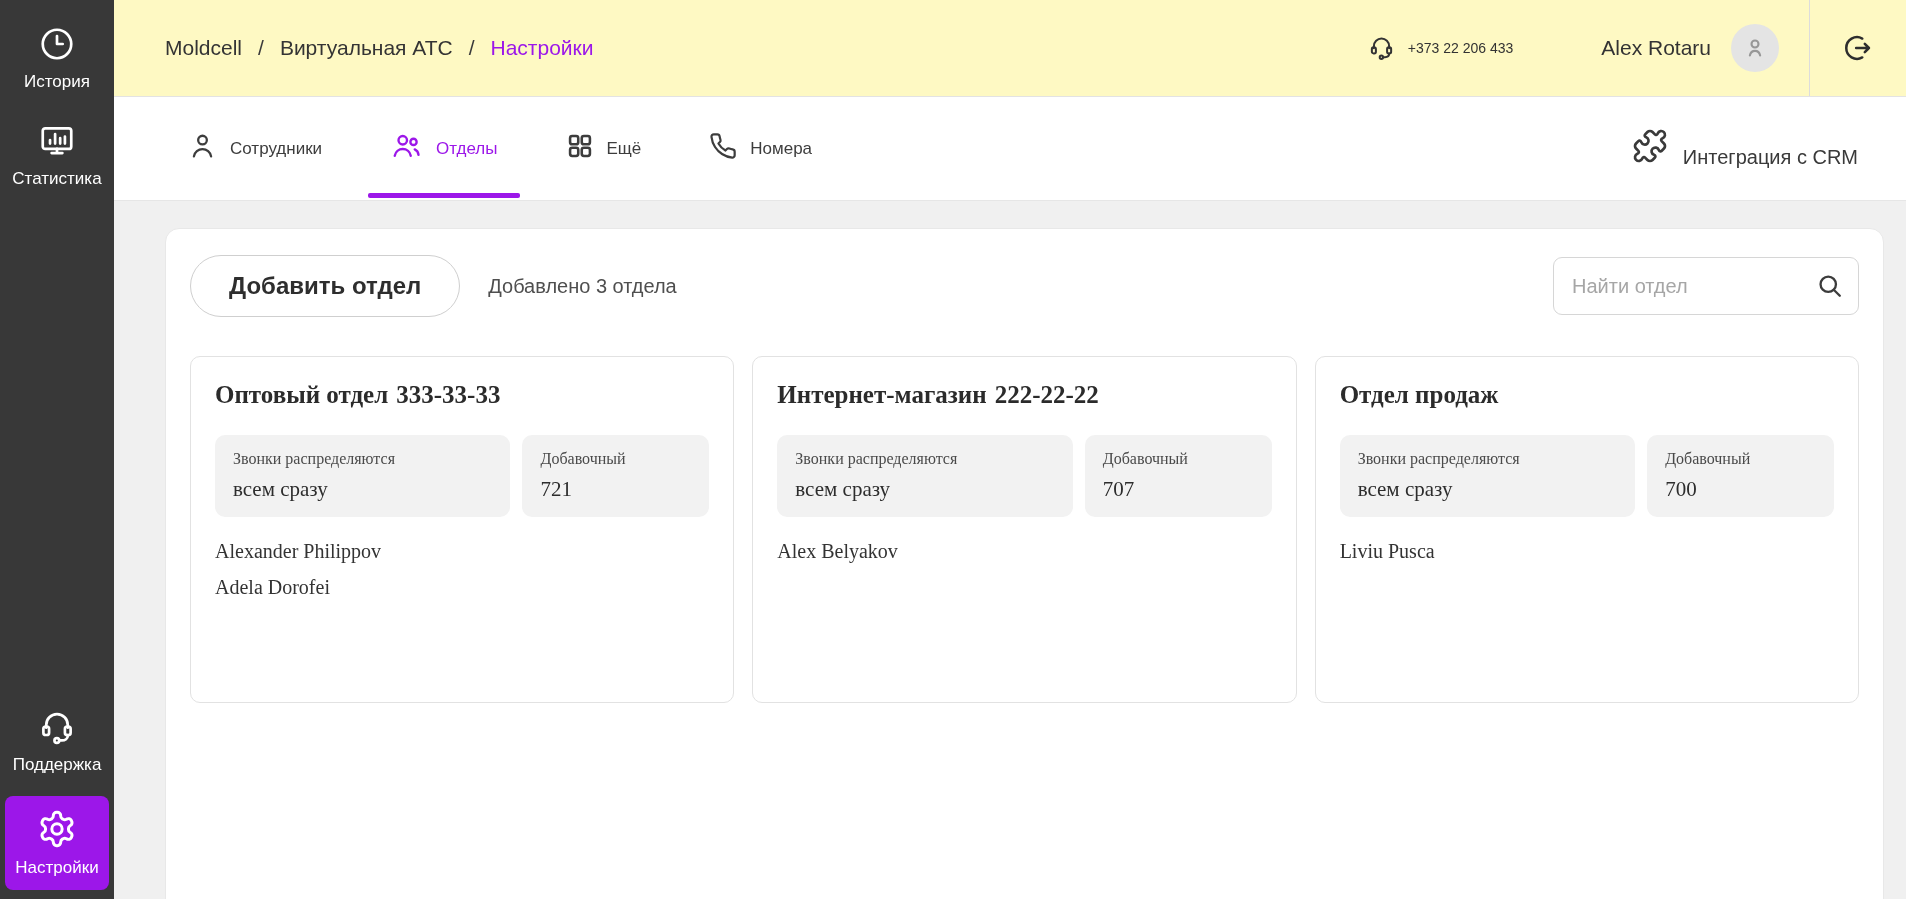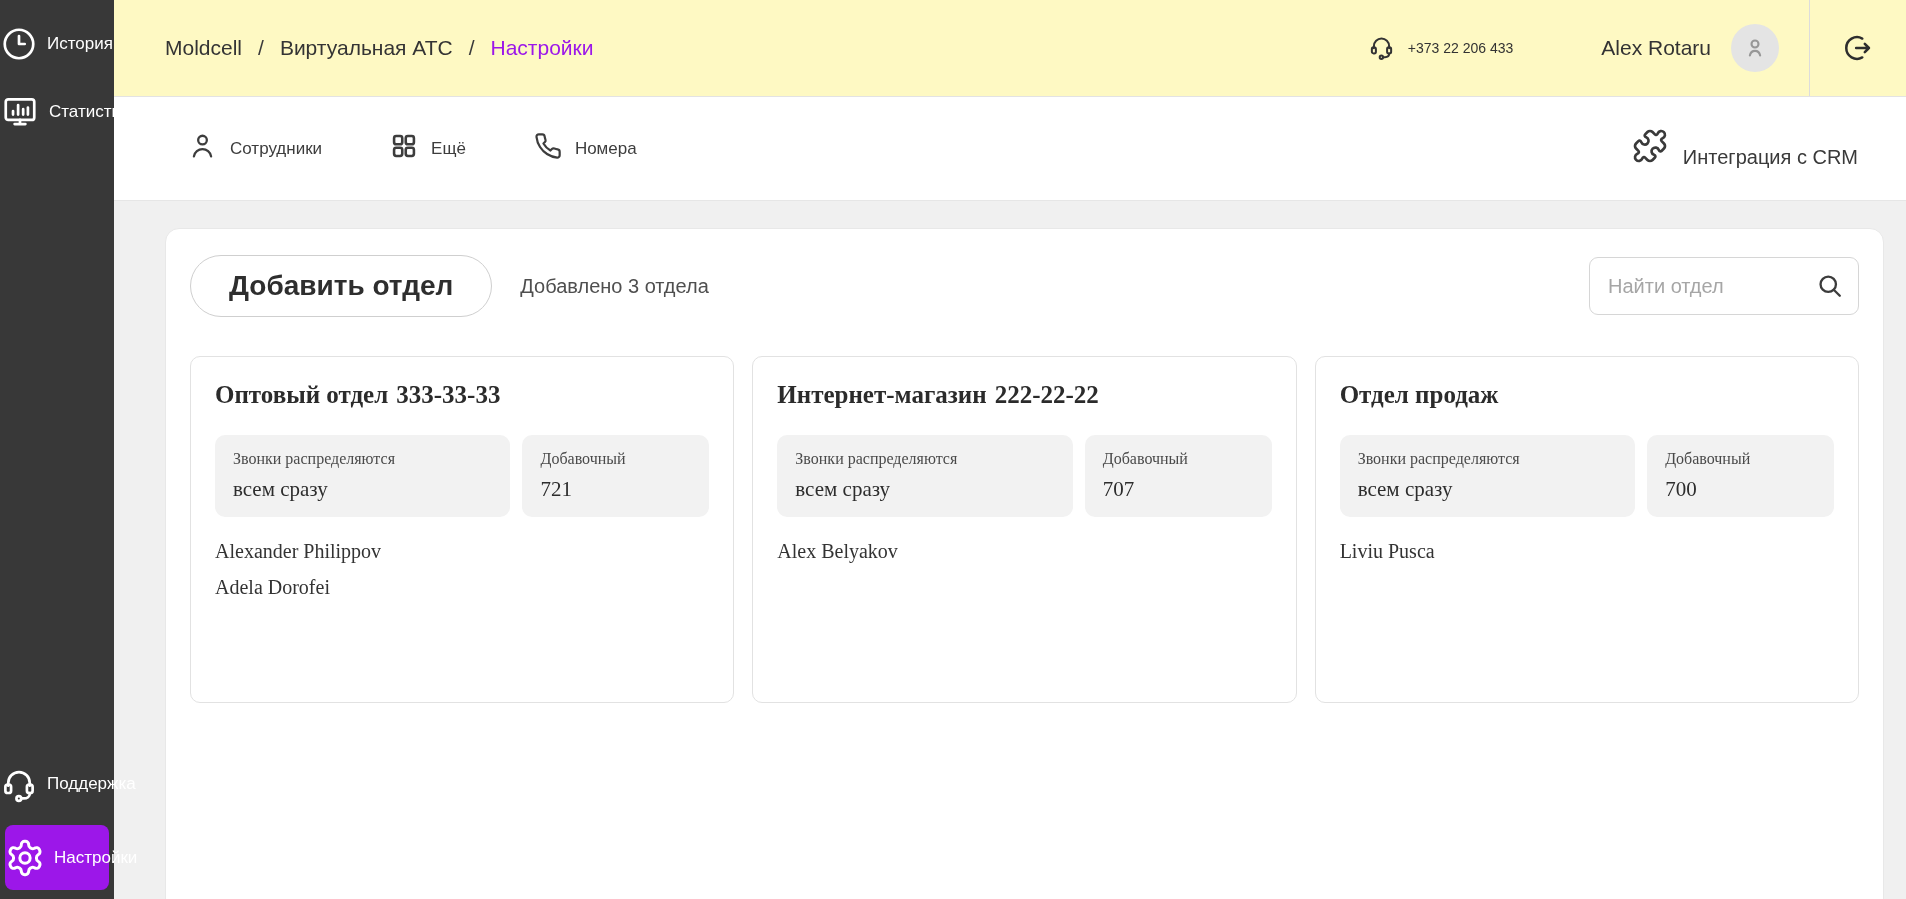--- a/index.html
+++ b/index.html
@@ -10,21 +10,21 @@
     background:#F0F0F0; color:#2f2f2f;
   }
   .app { display:flex; width:100%; height:100%; }
 
   
   .sidebar {
     width:114px; min-width:114px; background:#383838; color:#fff;
     display:flex; flex-direction:column; padding-top:14px; z-index:5;
   }
   .side-item {
-    display:flex; flex-direction:row; align-items:center; gap:9px;
+    display:flex; flex-direction:column; align-items:center; gap:9px;
     font-size:17px; padding:11px 0; cursor:pointer; text-align:center;
   }
   .side-item + .side-item { margin-top:8px; }
   .side-item svg { display:block; }
   .side-spacer { flex:1; }
   .side-item.active {
     background:var(--accent); border-radius:8px; margin:10px 5px 9px; padding:13px 0 12px;
   }
 
   
@@ -72,26 +72,26 @@
 
   
   .content { flex:1; background:#F0F0F0; padding:27px 22px 0 51px; overflow:hidden; }
   .panel {
     background:#fff; border:1px solid #E8E8E8; border-radius:14px;
     height:700px; padding:26px 24px 0 24px;
   }
   .panel-head { display:flex; align-items:center; }
   .add-btn {
     height:62px; padding:0 38px; border-radius:40px; border:1px solid #CFCFCF;
-    background:#fff; font-size:28px; font-weight:600; color:#2e2e2e; cursor:pointer;
+    background:#fff; font-size:24px; font-weight:600; color:#2e2e2e; cursor:pointer;
     font-family:inherit;
   }
   .count-text { margin-left:28px; font-size:20px; color:#4f4f4f; }
   .search-box {
-    margin-left:auto; width:270px; height:58px; border:1px solid #D6D6D6; border-radius:9px;
+    margin-left:auto; width:306px; height:58px; border:1px solid #D6D6D6; border-radius:9px;
     display:flex; align-items:center; padding:0 14px 0 18px; background:#fff;
   }
   .search-box input {
     flex:1; min-width:0; border:none; outline:none; font-size:20px; color:#333;
     font-family:inherit; background:transparent;
   }
   .search-box input::placeholder { color:#A6A6A6; }
   .search-btn { background:none; border:none; cursor:pointer; display:flex; padding:0 0 0 8px; }
 
   .dept-grid { display:grid; grid-template-columns:repeat(3,1fr); gap:18px; margin-top:39px; }
@@ -206,20 +206,31 @@
 
     <nav class="tabbar">
       <div class="tab">
         <span>
           <svg width="29" height="30" viewBox="0 0 24 24" fill="none" stroke-width="1.9" stroke="currentColor" stroke-linecap="round" stroke-linejoin="round">
             <circle cx="12" cy="7.1" r="3.6"></circle>
             <path d="M4.9 20.6a7.2 7.2 0 0 1 14.2 0"></path>
           </svg>
         </span>
         <span>Сотрудники</span>
+      </div>
+      <div class="tab active">
+        <span>
+          <svg width="33" height="30" viewBox="0 0 24 24" fill="none" stroke-width="1.9" stroke="currentColor" stroke-linecap="round" stroke-linejoin="round">
+            <circle cx="9" cy="7.4" r="3.4"></circle>
+            <path d="M2.6 19.8a6.5 6.5 0 0 1 12.8 0"></path>
+            <circle cx="17.6" cy="8.7" r="2.5"></circle>
+            <path d="M18.6 14.7a5.3 5.3 0 0 1 3 4.4"></path>
+          </svg>
+        </span>
+        <span>Отделы</span>
       </div>
       <div class="tab">
         <span>
           <svg width="28" height="28" viewBox="0 0 24 24" fill="none" stroke-width="2.2" stroke="currentColor" stroke-linecap="round" stroke-linejoin="round">
             <rect x="3.5" y="3.5" width="7" height="7" rx="1.8"></rect>
             <rect x="13.5" y="3.5" width="7" height="7" rx="1.8"></rect>
             <rect x="3.5" y="13.5" width="7" height="7" rx="1.8"></rect>
             <rect x="13.5" y="13.5" width="7" height="7" rx="1.8"></rect>
           </svg>
         </span>

